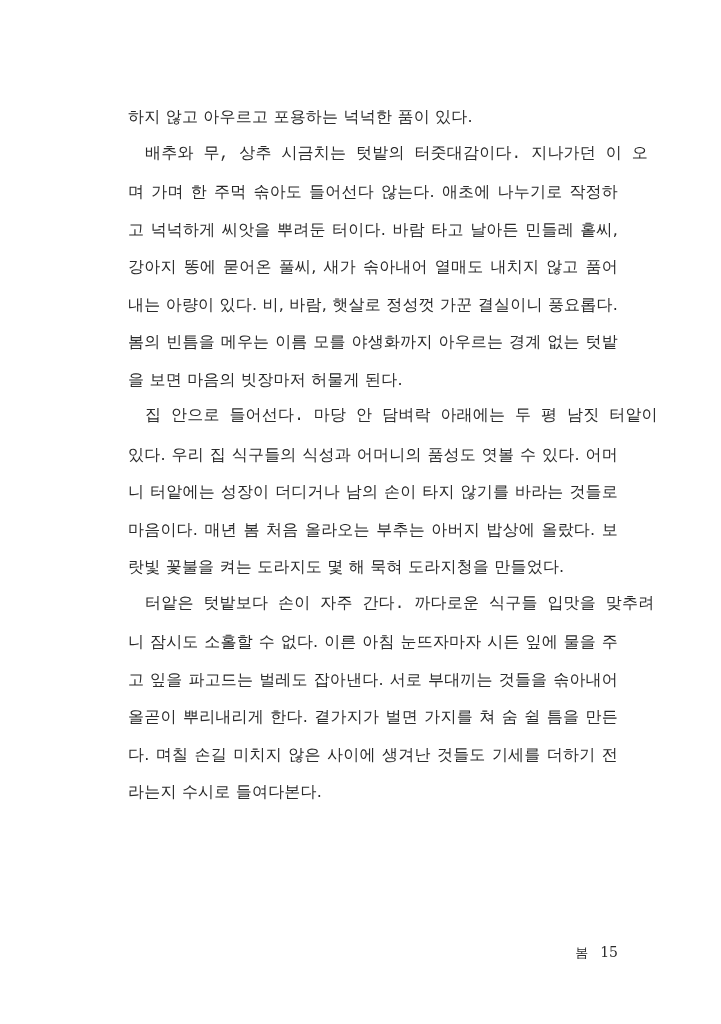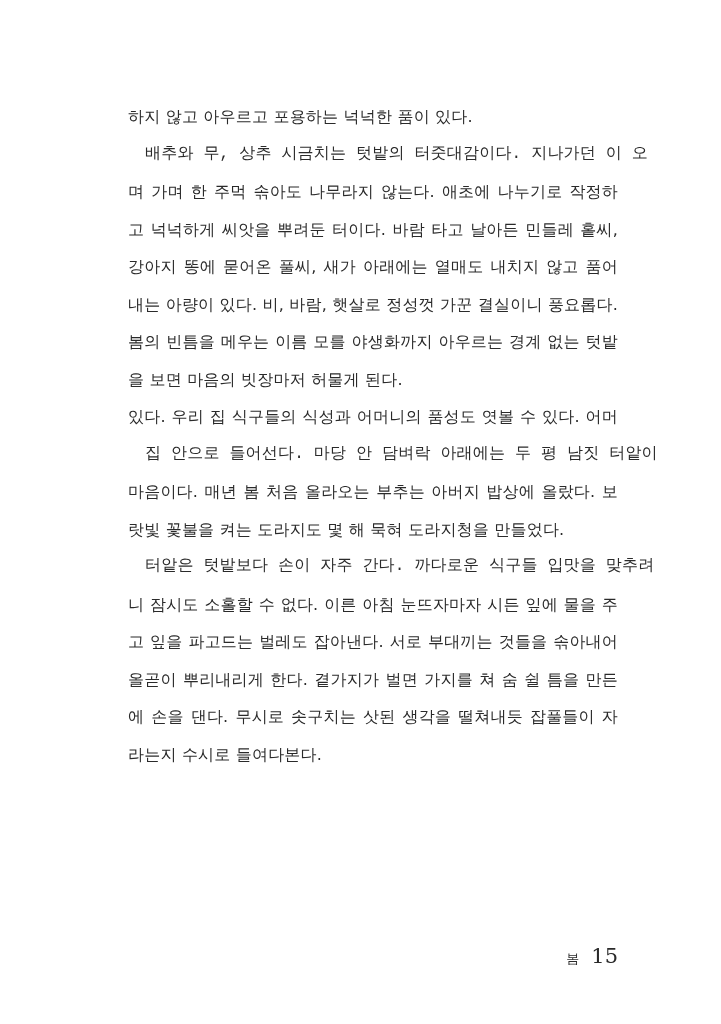--- a/index.html
+++ b/index.html
@@ -51,45 +51,46 @@
       color: #2a2a2a;
       display: flex;
       align-items: baseline;
       gap: 12px;
     }
     .footer .section {
       font-family: "DejaVu Sans", sans-serif;
       font-size: 13px;
     }
     .footer .page-num {
-      font-size: 21px;
+      font-size: 14px;
     }
   </style>
 </head>
 <body>
 
 <div class="page">
   <div class="body-text">
     <div class="line last">하지 않고 아우르고 포용하는 넉넉한 품이 있다.</div>
     <div class="line indent">배추와 무, 상추 시금치는 텃밭의 터줏대감이다. 지나가던 이 오</div>
-    <div class="line">며 가며 한 주먹 솎아도 나무라지 않는다. 애초에 나누기로 작정하</div>
+    <div class="line">며 가며 한 주먹 솎아도 들어선다 않는다. 애초에 나누기로 작정하</div>
     <div class="line">고 넉넉하게 씨앗을 뿌려둔 터이다. 바람 타고 날아든 민들레 홑씨,</div>
-    <div class="line">강아지 똥에 묻어온 풀씨, 새가 아래에는 열매도 내치지 않고 품어</div>
+    <div class="line">강아지 똥에 묻어온 풀씨, 새가 솎아내어 열매도 내치지 않고 품어</div>
     <div class="line">내는 아량이 있다. 비, 바람, 햇살로 정성껏 가꾼 결실이니 풍요롭다.</div>
     <div class="line">봄의 빈틈을 메우는 이름 모를 야생화까지 아우르는 경계 없는 텃밭</div>
     <div class="line last">을 보면 마음의 빗장마저 허물게 된다.</div>
+    <div class="line indent">집 안으로 들어선다. 마당 안 담벼락 아래에는 두 평 남짓 터앝이</div>
     <div class="line">있다. 우리 집 식구들의 식성과 어머니의 품성도 엿볼 수 있다. 어머</div>
-    <div class="line indent">집 안으로 들어선다. 마당 안 담벼락 아래에는 두 평 남짓 터앝이</div>
+    <div class="line">니 터앝에는 성장이 더디거나 남의 손이 타지 않기를 바라는 것들로</div>
     <div class="line">마음이다. 매년 봄 처음 올라오는 부추는 아버지 밥상에 올랐다. 보</div>
     <div class="line last">랏빛 꽃불을 켜는 도라지도 몇 해 묵혀 도라지청을 만들었다.</div>
     <div class="line indent">터앝은 텃밭보다 손이 자주 간다. 까다로운 식구들 입맛을 맞추려</div>
     <div class="line">니 잠시도 소홀할 수 없다. 이른 아침 눈뜨자마자 시든 잎에 물을 주</div>
     <div class="line">고 잎을 파고드는 벌레도 잡아낸다. 서로 부대끼는 것들을 솎아내어</div>
     <div class="line">올곧이 뿌리내리게 한다. 곁가지가 벌면 가지를 쳐 숨 쉴 틈을 만든</div>
-    <div class="line">에 손을 댄다. 무시로 솟구치는 삿된 생각을 떨쳐내듯 잡풀들이 자</div>
+    <div class="line">다. 며칠 손길 미치지 않은 사이에 생겨난 것들도 기세를 더하기 전</div>
     <div class="line last">라는지 수시로 들여다본다.</div>
   </div>
 
   <div class="footer">
     <span class="section">봄</span>
     <span class="page-num">15</span>
   </div>
 </div>
 
 </body></html>

